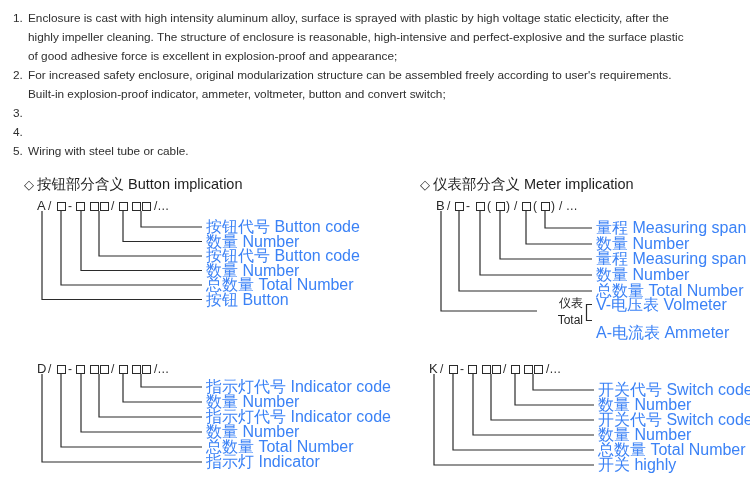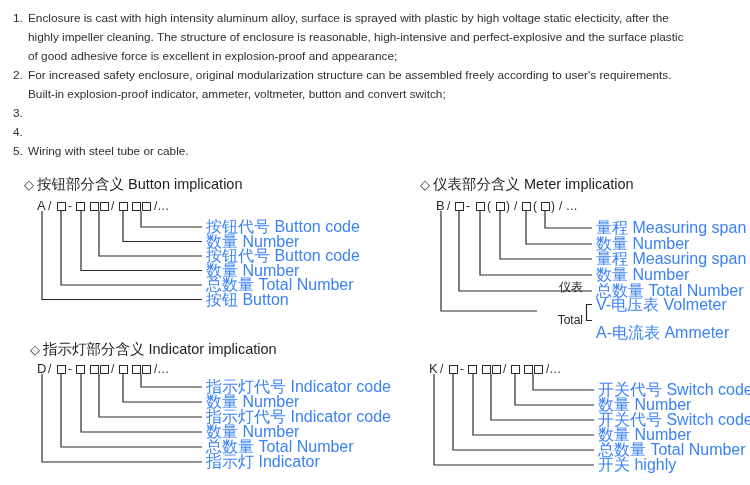--- a/index.html
+++ b/index.html
@@ -110,30 +110,27 @@
     <span class="tk" style="left:143px">/ …</span>
     <svg class="leads" width="348" height="160">
       <path d="M129 36 V53 H176 M110 36 V69 H176 M84 36 V84 H176 M64 36 V100 H176 M43 36 V116 H176 M25 36 V136 H121"></path>
       <path d="M176 129.5 H170.5 V145.5 H176"></path>
     </svg>
     <span class="lbl" style="top:46px">量程 Measuring span</span>
     <span class="lbl" style="top:62px">数量 Number</span>
     <span class="lbl" style="top:77px">量程 Measuring span</span>
     <span class="lbl" style="top:93px">数量 Number</span>
     <span class="lbl" style="top:109px">总数量 Total Number</span>
-    <span class="mlab" style="top:105px">仪表</span>
+    <span class="mlab" style="top:121px">仪表</span>
     <span class="mlab" style="top:138px">Total</span>
     <span class="lbl" style="top:123px">V-电压表 Volmeter</span>
     <span class="lbl" style="top:151px">A-电流表 Ammeter</span>
   </div>
 
   <div class="sec sec-indicator">
-    <div class="sec-title">
-      <span class="diamond">◇</span><span>指示灯部分含义 Indicator implication</span>
-    </div>
     <span class="tk ltr" style="left:13px">D</span>
     <span class="tk" style="left:24px">/</span>
     <span class="tk box" style="left:33px"></span>
     <span class="tk" style="left:44px">-</span>
     <span class="tk box" style="left:52px"></span>
     <span class="tk box" style="left:66px"></span>
     <span class="tk box" style="left:76px"></span>
     <span class="tk" style="left:87px">/</span>
     <span class="tk box" style="left:95px"></span>
     <span class="tk box" style="left:108px"></span>

